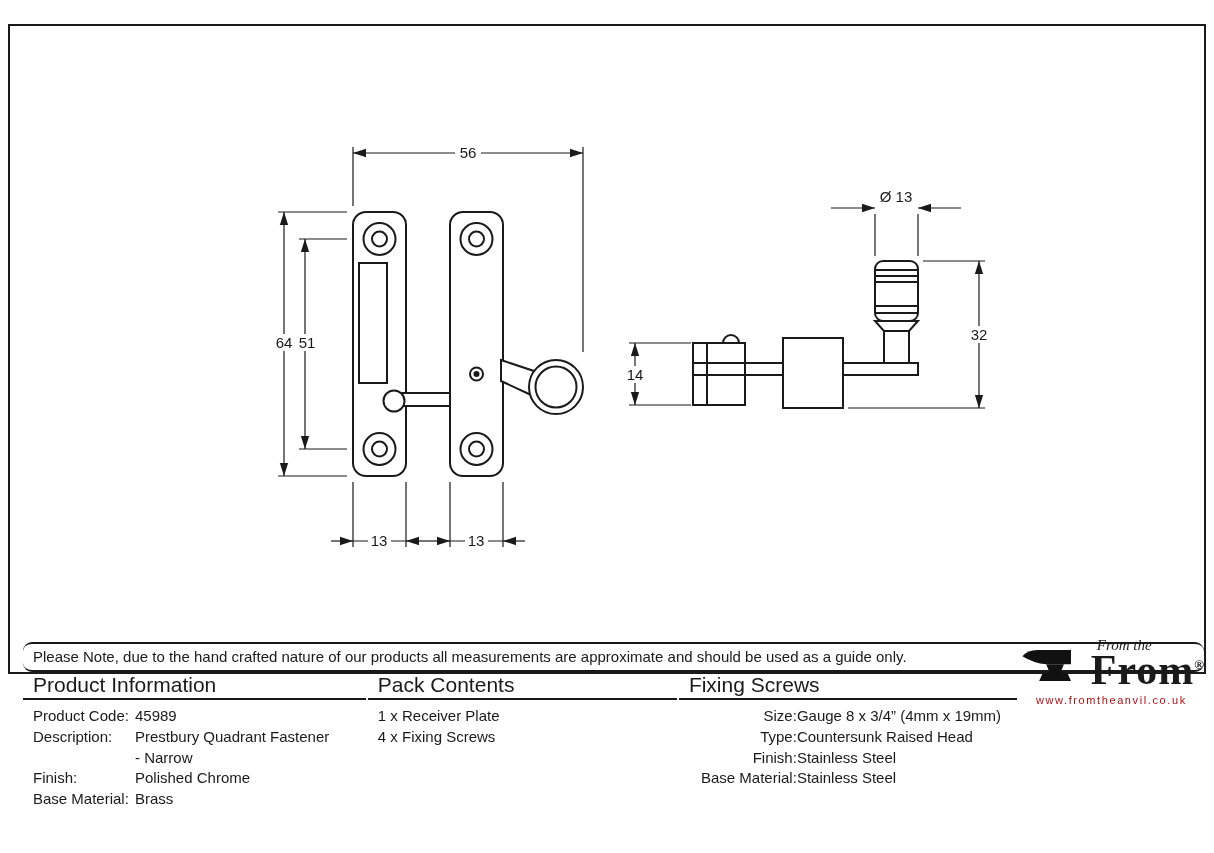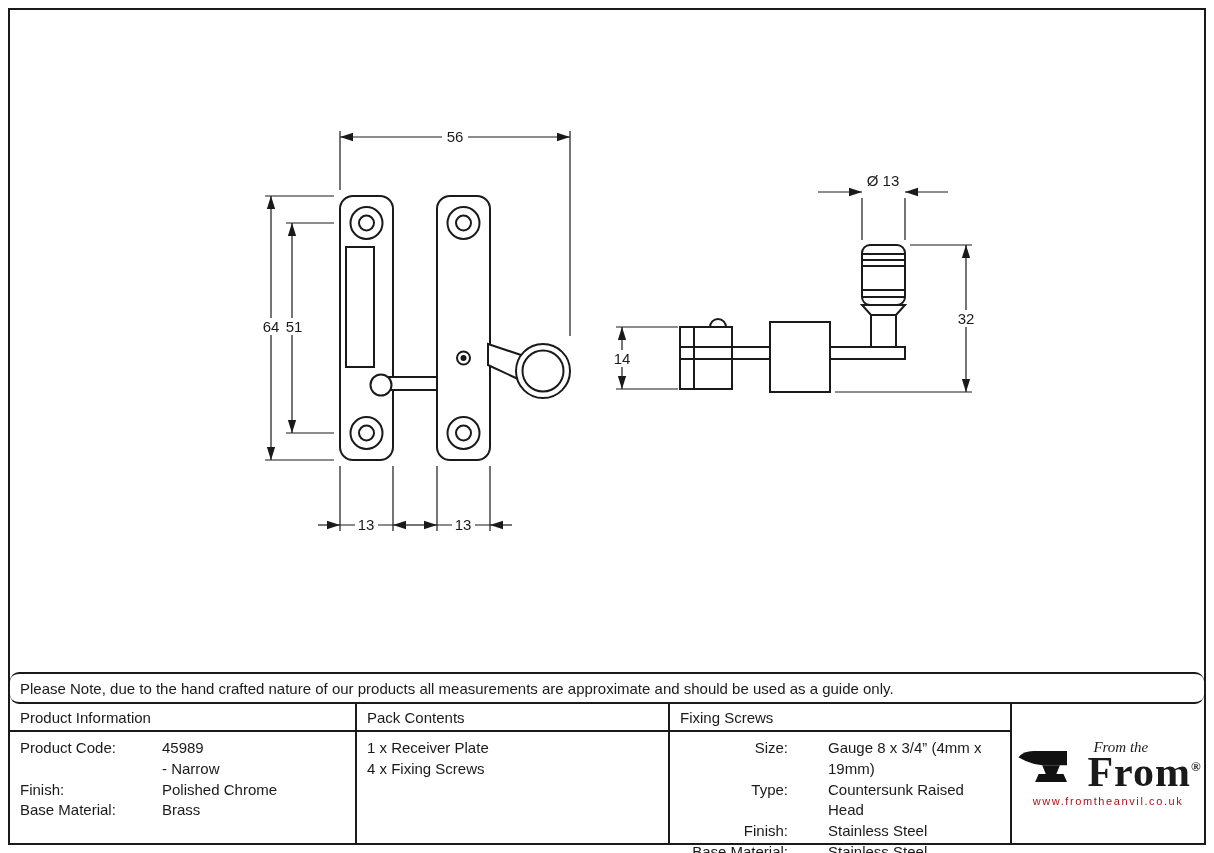--- a/index.html
+++ b/index.html
@@ -2,42 +2,42 @@
 <html><head>
 <meta charset="utf-8">
 <style>
   * { margin:0; padding:0; box-sizing:border-box; }
   html,body { background:#fff; }
   body {
     width:1214px; height:853px; position:relative;
     font-family:"Liberation Sans", sans-serif; color:#1a1a1a;
   }
   .page {
-    position:absolute; left:8px; top:8px; width:1198px; height:837px;
-    border:2px solid #1a1a1a; display:flex; flex-direction:column; background:#fff;
+    position:absolute; left:8px; top:24px; width:1198px; height:650px;
+    border:2px solid #1a1a1a; display:flex; flex-direction:column; background:#fff;padding-left:13px;
   }
   .drawing-area { height:662px; overflow:hidden; }
   svg text { font-family:"Liberation Sans", sans-serif; }
   .note-bar {
     height:32px; border-top:2px solid #1a1a1a; border-bottom:2px solid #1a1a1a;
     display:flex; align-items:center; padding-left:10px; font-size:15px;border-radius:9px;
   }
   .info-table { flex:1; display:flex; min-height:0; }
   .col { border-right:2px solid #1a1a1a; display:flex; flex-direction:column; }
   .col:last-child { border-right:none; }
   .col-product { width:347px; }
   .col-pack    { width:313px; }
   .col-screws  { width:342px; }
   .col-logo    { flex:1; align-items:center; justify-content:center; }
   .col-header {
     height:28px; flex-shrink:0; border-bottom:2px solid #1a1a1a;
-    display:flex; align-items:center; padding-left:10px; font-size:15px;
+    display:flex; align-items:center; padding-left:10px; font-size:21px;
   }
   .col-body { padding:6px 10px 0 10px; font-size:15px; line-height:20.8px; }
-  .kv-row { display:flex;gap:40px; }
+  .kv-row { display:flex; }
   .kv-row .k { width:102px; flex-shrink:0; }
   .col-screws .kv-row .k { width:108px;text-align:right; }
   .list-item { white-space:nowrap; }
   
   .logo-row { display:flex; align-items:flex-end; gap:14px;justify-content:space-between; }
   .anvil-icon { flex-shrink:0; }
   .from-the { font-family:"Liberation Serif", serif; font-style:italic; font-size:15px; margin-left:6px; line-height:1; }
   .anvil-name { font-family:"Liberation Serif", serif; font-weight:bold; font-size:42px; line-height:0.85; letter-spacing:1px; }
   .anvil-name .reg { font-size:13px; vertical-align:super; letter-spacing:0; }
   .logo-url { color:#b01016; font-size:11px; font-weight:normal; letter-spacing:1.6px; margin-top:5px; }
@@ -161,20 +161,24 @@
   <div class="info-table">
 
     <div class="col col-product">
       <div class="col-header">Product Information</div>
       <div class="col-body">
         <div class="kv-row">
           <span class="k">Product Code:</span>
           <span class="v">45989</span>
         </div>
         <div class="kv-row">
+          <span class="k">Description:</span>
+          <span class="v">Prestbury Quadrant Fastener</span>
+        </div>
+        <div class="kv-row">
           <span class="k"></span>
           <span class="v">- Narrow</span>
         </div>
         <div class="kv-row">
           <span class="k">Finish:</span>
           <span class="v">Polished Chrome</span>
         </div>
         <div class="kv-row">
           <span class="k">Base Material:</span>
           <span class="v">Brass</span>

